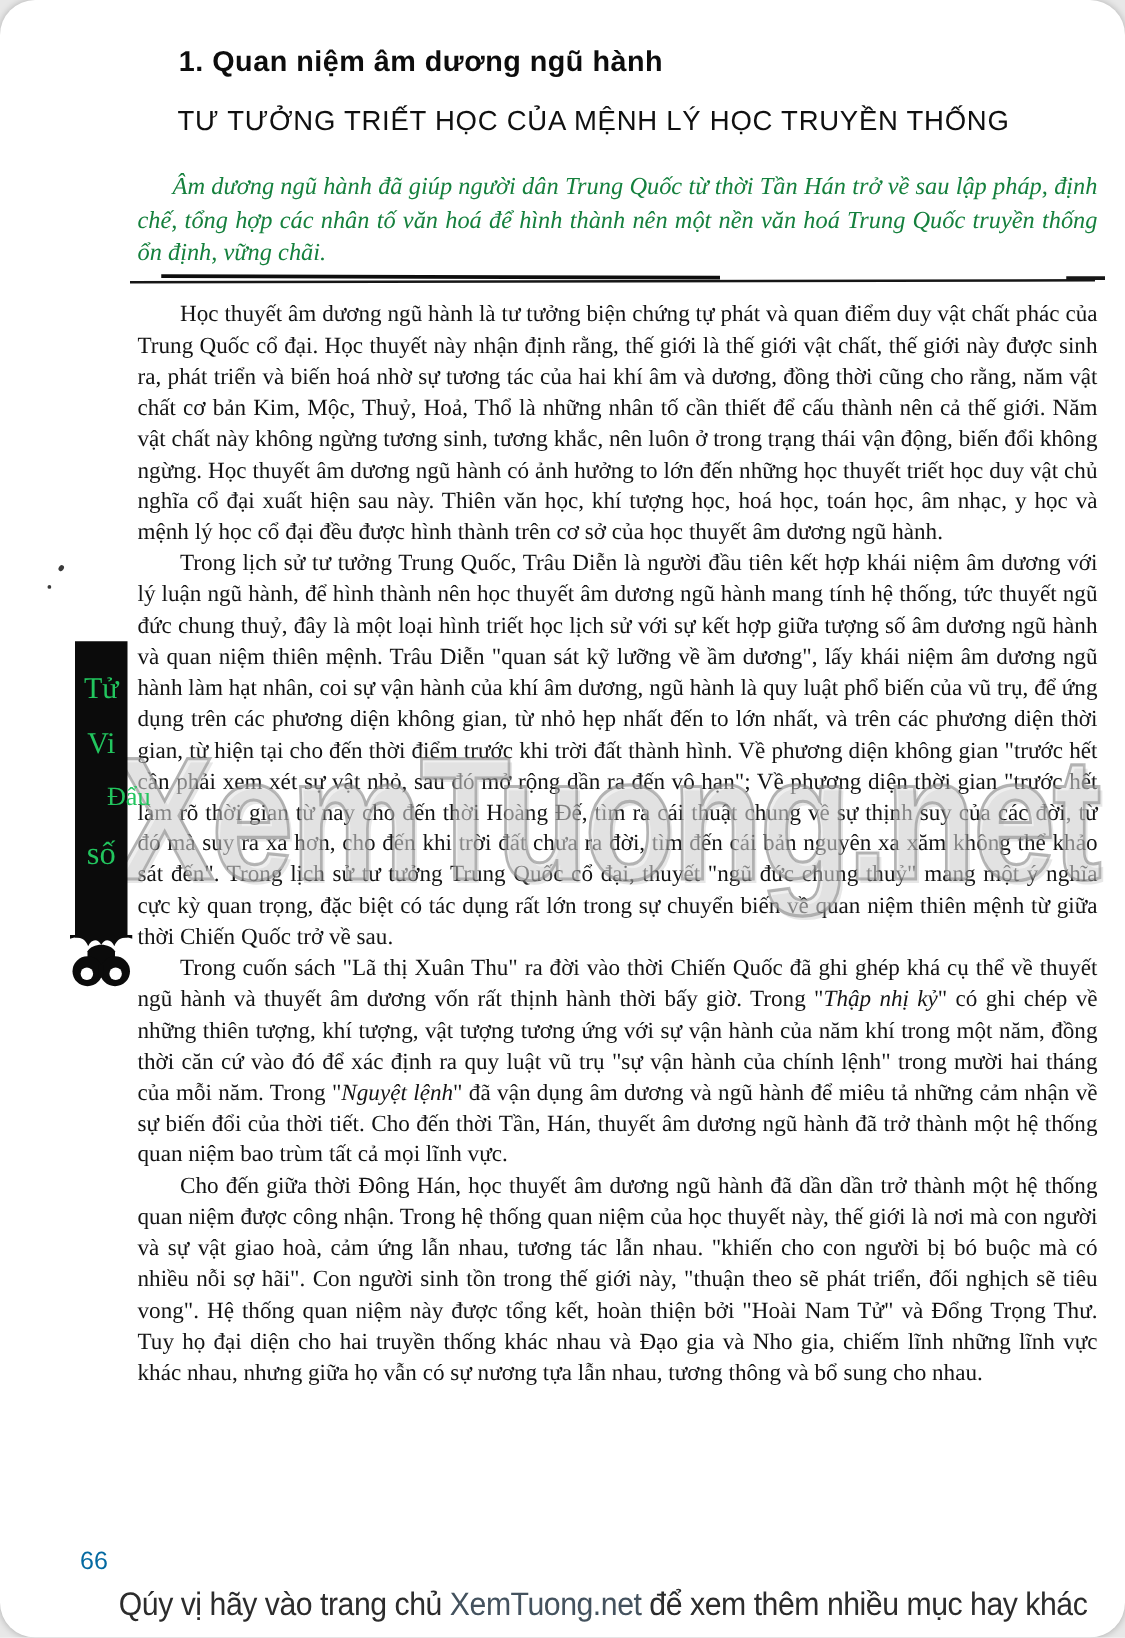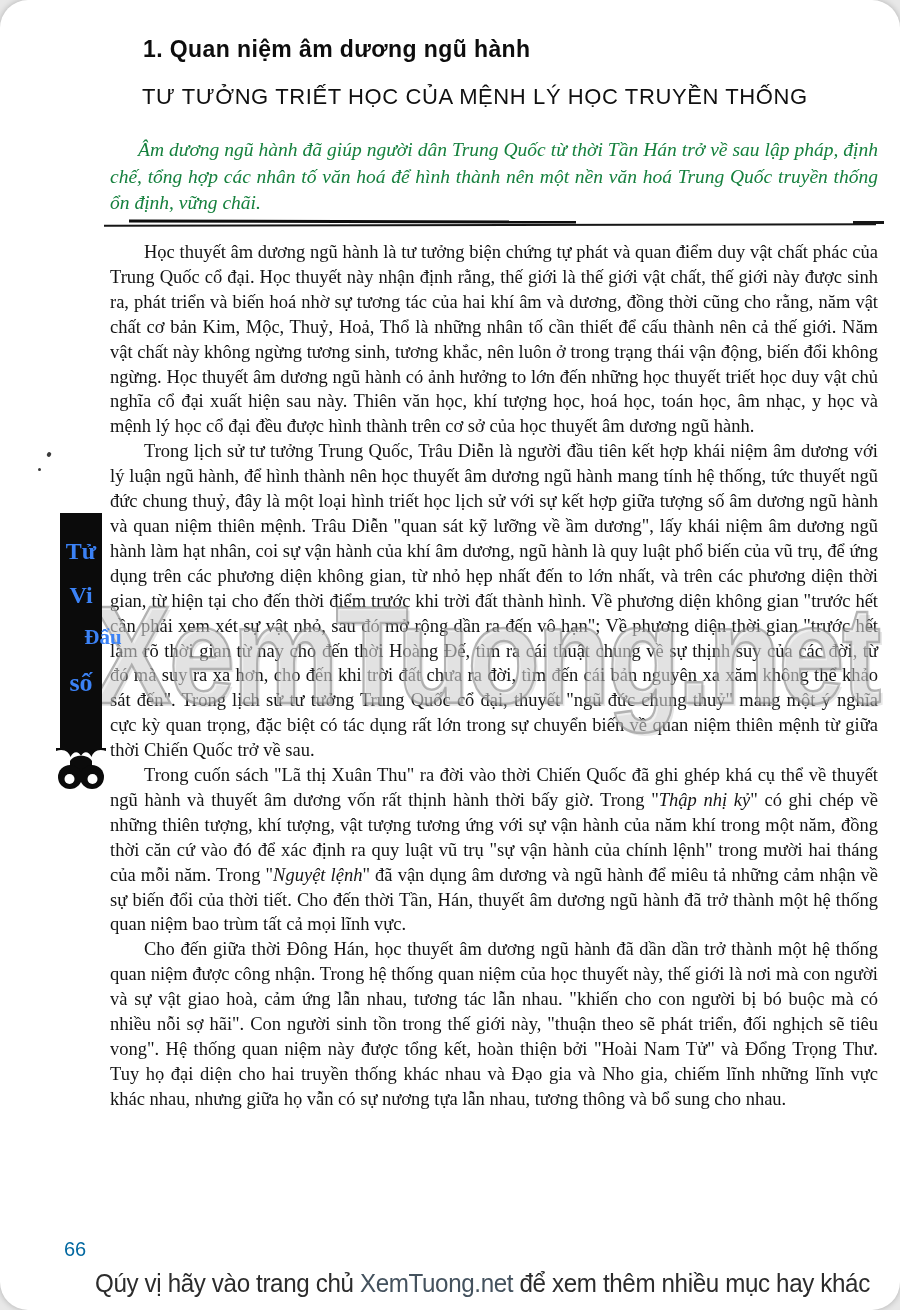--- a/index.html
+++ b/index.html
@@ -34,21 +34,21 @@
     z-index:2;
   }
   .body-text p{margin:0;text-indent:34px;}
   .body-text .it{font-style:italic;}
   .banner{
     position:absolute;left:60px;top:513px;width:42px;height:237px;
     background:#0b0b0b;display:flex;flex-direction:column;align-items:center;
     padding-top:26px;box-sizing:border-box;z-index:4;
   }
   .banner span{
-    color:#3b82f6;font-family:"Liberation Serif",serif;font-weight:bold;
+    color:#22c55e;font-family:"Liberation Serif",serif;font-weight:normal;
     line-height:1;white-space:nowrap;
   }
   .banner span:nth-child(1){font-size:24px;margin-bottom:20px;}
   .banner span:nth-child(2){font-size:24px;margin-bottom:20px;}
   .banner span:nth-child(3){font-size:21px;margin-bottom:22px;margin-left:44px;}
   .banner span:nth-child(4){font-size:26px;}
   .banner-ornament{position:absolute;left:56px;top:748px;z-index:4;}
   .watermark{
     position:absolute;left:92px;top:574px;z-index:3;pointer-events:none;
     font-family:"Liberation Sans",sans-serif;font-weight:bold;font-size:140px;

